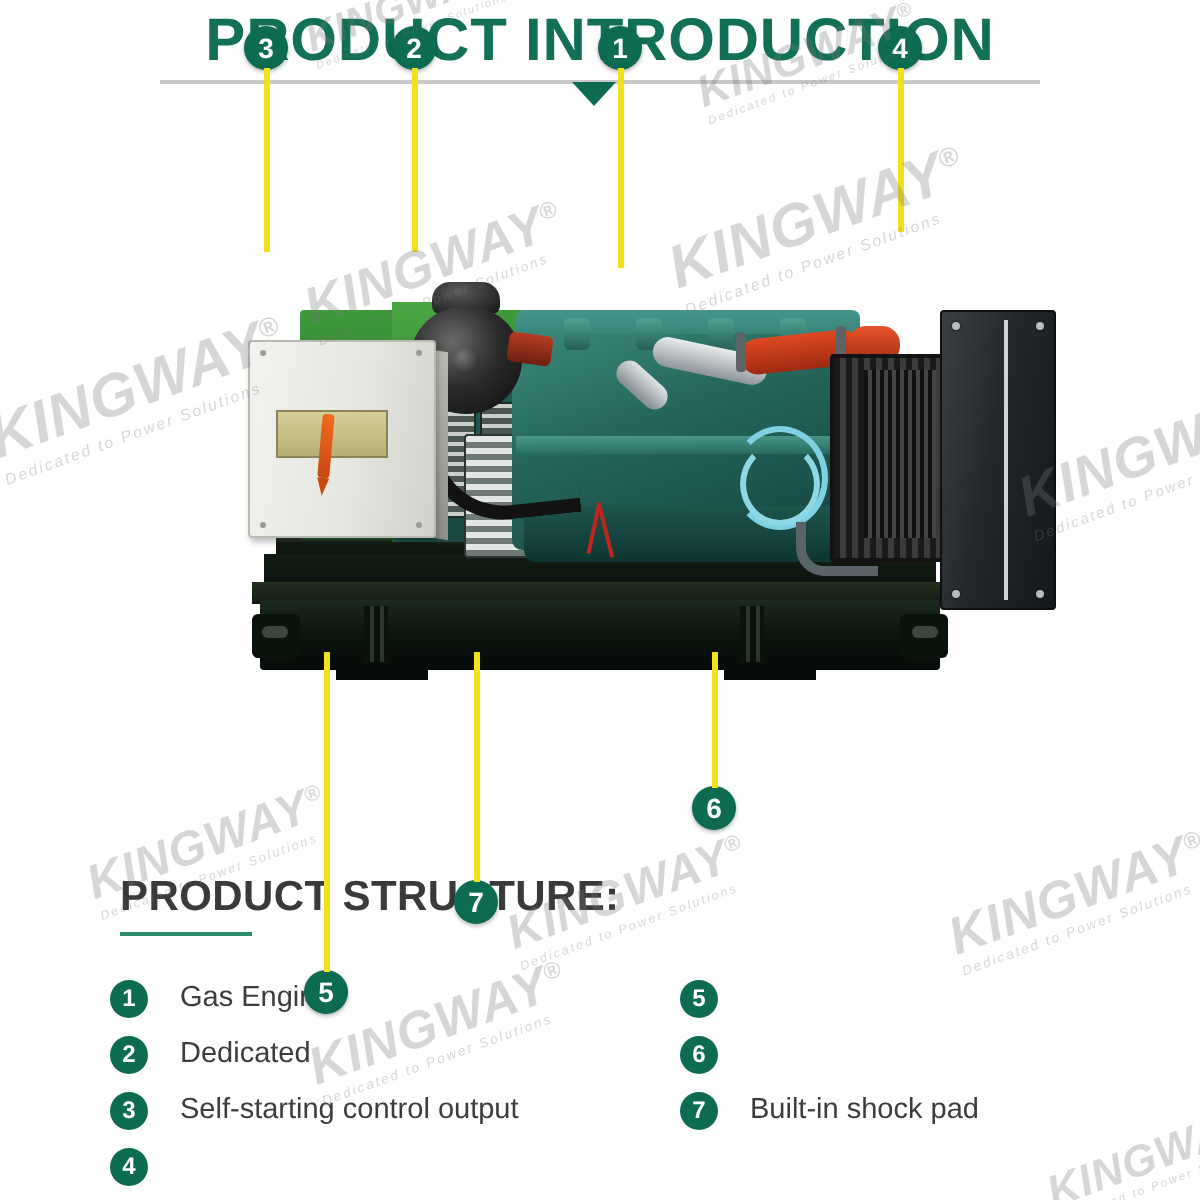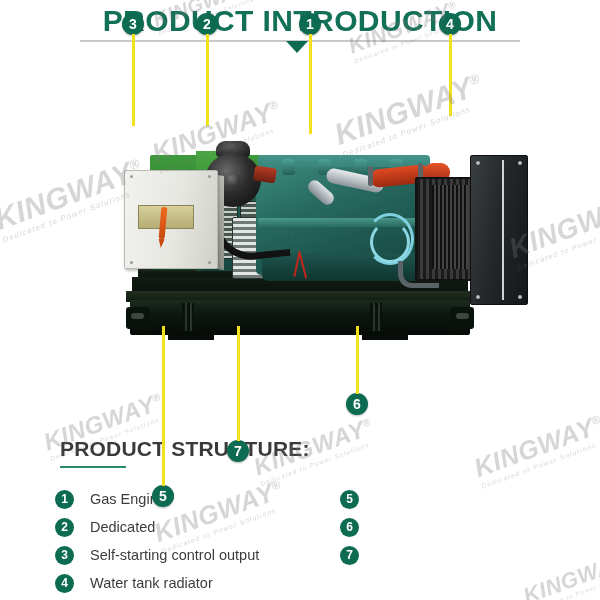--- a/index.html
+++ b/index.html
@@ -328,32 +328,32 @@
         <div class="li">
           <span class="num">2</span>
           <span class="txt">Dedicated</span>
         </div>
         <div class="li">
           <span class="num">3</span>
           <span class="txt">Self-starting control output</span>
         </div>
         <div class="li">
           <span class="num">4</span>
-          <span class="txt">Water tank radiator</span>
         </div>
       </div>
     <div class="col right" id="legend-right">
         <div class="li">
           <span class="num">5</span>
         </div>
         <div class="li">
           <span class="num">6</span>
         </div>
         <div class="li">
           <span class="num">7</span>
+          <span class="txt">Built-in shock pad</span>
         </div>
       </div>
   </div>
 
   <div class="wm-layer" id="wm-layer">
       <div class="wm" style="left: -10px; top: 205px; font-size: 30px; transform: rotate(-20deg);">KINGWAY<span class="reg">®</span><span class="sub">Dedicated to Power Solutions</span></div>
       <div class="wm" style="left: 148px; top: 140px; font-size: 26px; transform: rotate(-20deg);">KINGWAY<span class="reg">®</span><span class="sub">Dedicated to Power Solutions</span></div>
       <div class="wm" style="left: 330px; top: 120px; font-size: 30px; transform: rotate(-20deg);">KINGWAY<span class="reg">®</span><span class="sub">Dedicated to Power Solutions</span></div>
       <div class="wm" style="left: 505px; top: 235px; font-size: 28px; transform: rotate(-20deg);">KINGWAY<span class="sub">Dedicated to Power Solutions</span></div>
       <div class="wm" style="left: 470px; top: 455px; font-size: 26px; transform: rotate(-20deg);">KINGWAY<span class="reg">®</span><span class="sub">Dedicated to Power Solutions</span></div>

